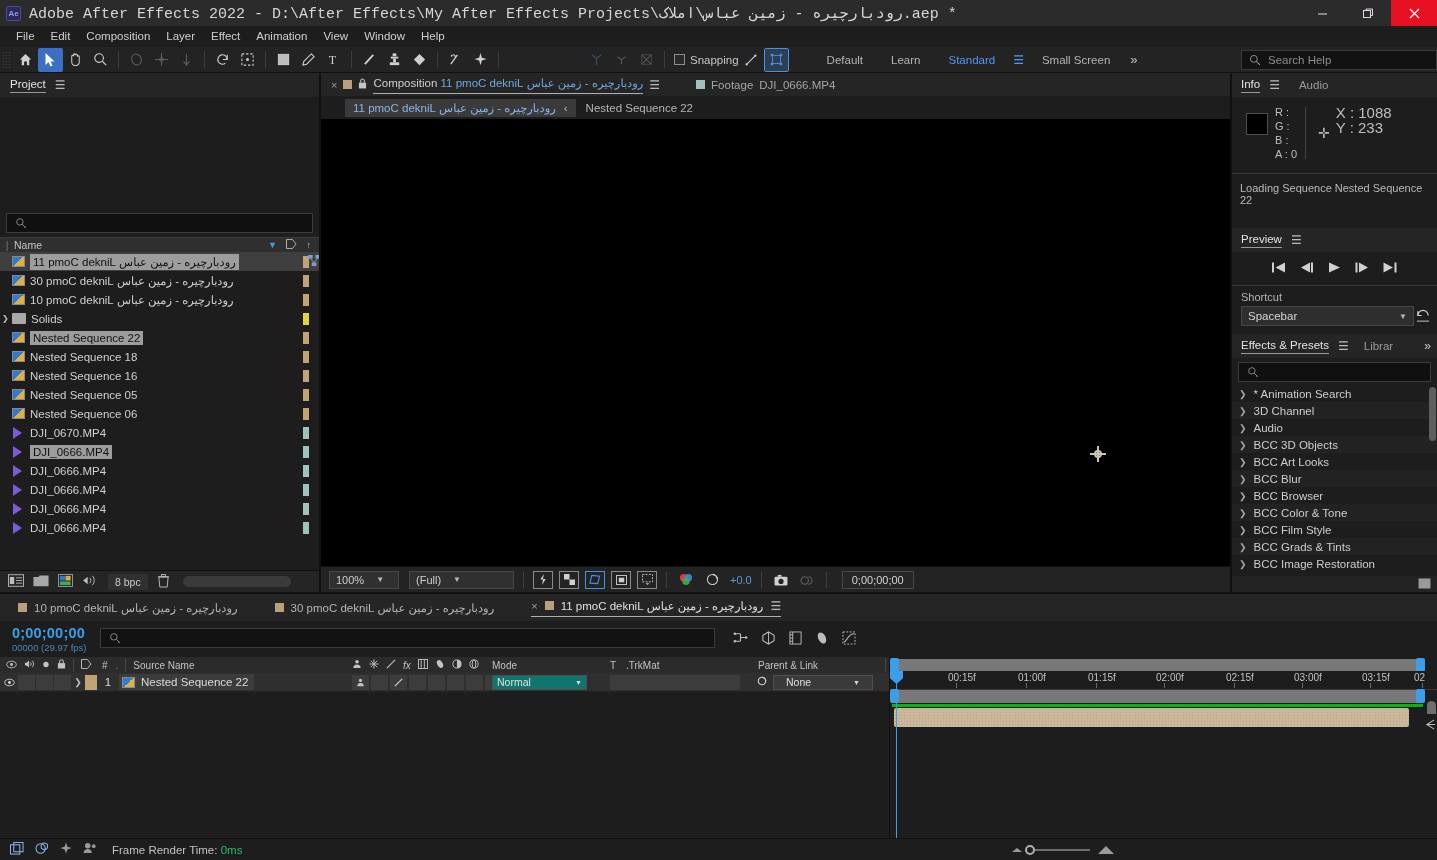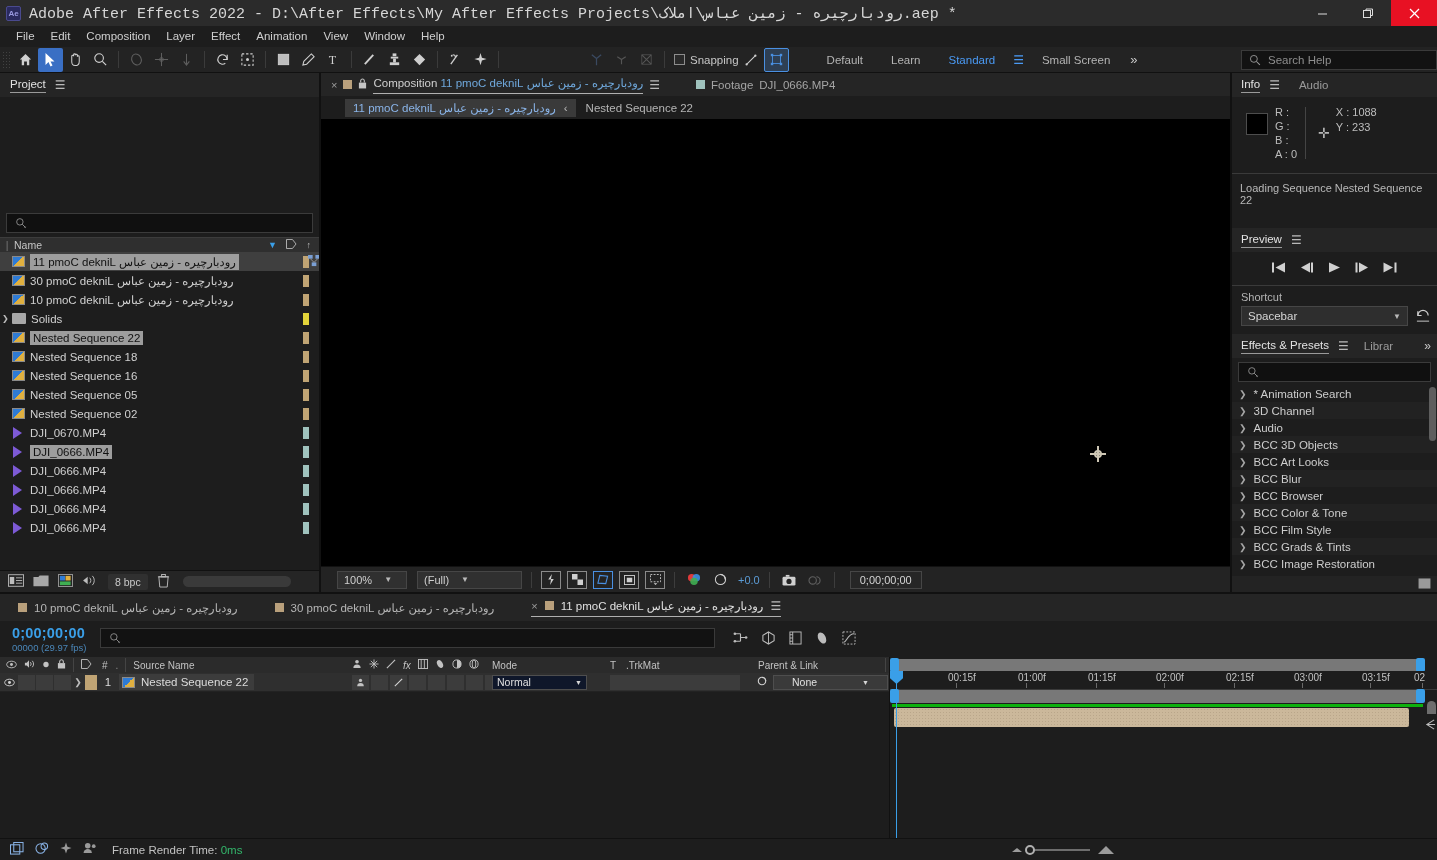--- a/index.html
+++ b/index.html
@@ -106,41 +106,41 @@
   .comp-breadcrumb { height: 23px; background: #1d1d1d; display: flex; align-items: center; padding-left: 24px; gap: 10px; font-size: 11.5px; }
   .bc-chip { background: #3a3a3a; padding: 2px 8px; color: #8ab4e8; display: flex; align-items: center; gap: 8px; }
   .comp-stage { flex: 1 1 auto; background: #000; position: relative; margin: 0 0 0 0; }
   .anchor { position: absolute; width: 16px; height: 16px; }
   .anchor:before, .anchor:after { content:''; position:absolute; background:#cdc6b4; }
   .anchor:before { left:7px; top:0; width:2px; height:16px; }
   .anchor:after { left:0; top:7px; width:16px; height:2px; }
   .anchor-ring { position: absolute; left: 4px; top: 4px; width: 8px; height: 8px; border: 2px solid #cdc6b4; border-radius: 50%; }
   .comp-bottom { height: 26px; background: #232323; display: flex; align-items: center; gap: 6px; padding-left: 8px; border-top: 1px solid #111; }
   .cbsel { background: #303030; border: 1px solid #464646; height: 18px; display: flex; align-items: center;
-     padding: 0 6px; gap: 12px; font-size: 11px; color: #cfcfcf; margin-left: 8px; }
+     padding: 0 6px; gap: 12px; font-size: 11px; color: #cfcfcf; }
   .cb-ico { width: 20px; height: 18px; display: flex; align-items: center; justify-content: center; color: #bdbdbd; font-size: 11px; }
   .cb-ico.bd { border: 1px solid #8a8a8a; }
   .cb-ico.blue { border: 1px solid #4a90e2; color: #4a90e2; }
   .tcbox { border: 1px solid #464646; background: #262626; padding: 2px 9px; font-size: 11px; color: #d4d4d4; margin-left: 6px; }
   .vsep { width: 1px; height: 16px; background: #3d3d3d; margin: 0 3px; }
 
   
   .right-col { width: 205px; flex: 0 0 205px; background: #1d1d1d; display: flex; flex-direction: column; }
   .rp-tabbar { height: 24px; background: #252525; display: flex; align-items: center; gap: 9px; padding-left: 9px; }
   .info-body { padding: 8px 10px 6px 10px; display: flex; gap: 0; }
   .swatch-blk { width: 22px; height: 22px; background: #000; border: 1px solid #4d4d4d; margin: 8px 7px 0 4px; }
   .rgba { font-size: 11px; color: #bdbdbd; line-height: 14px; }
   .xy-sep { width: 1px; background: #444; margin: 2px 12px 2px 8px; }
-  .xy { font-size: 11px; color: #bdbdbd; line-height: 15px; }
+  .xy { font-size: 15px; color: #bdbdbd; line-height: 15px; }
   .plus-ico { color: #b6b6b6; font-size: 14px; margin-right: 6px; align-self: center; }
   .loading-line { border-top: 1px solid #3a3a3a; padding: 8px 8px 0 8px; font-size: 11px; color: #b9b9b9; }
   .preview-body { padding: 7px 0 0 0; }
   .transport { display: flex; justify-content: center; gap: 14px; color: #d0d0d0; font-size: 12px; padding: 3px 0 9px 0; }
   .shortcut-lbl { padding: 5px 0 3px 9px; border-top: 1px solid #3a3a3a; font-size: 11px; color: #b4b4b4; }
-  .sc-row { display: flex; align-items: center; gap: 7px; padding: 0 6px 8px 9px; }
+  .sc-row { display: flex; align-items: center; gap: 1px; padding: 0 6px 8px 9px; }
   .sc-sel { flex: 1 1 auto; height: 20px; background: #2e2e2e; border: 1px solid #464646;
      display: flex; align-items: center; justify-content: space-between; padding: 0 6px; font-size: 11.5px; color: #d6d6d6; }
   .fx-search { margin: 4px 6px 3px 6px; height: 20px; background: #101010; border: 1px solid #3b3b3b;
      display: flex; align-items: center; padding-left: 8px; color: #777; }
   .fx-list { flex: 1 1 auto; overflow: hidden; position: relative; }
   .fx-row { height: 17px; display: flex; align-items: center; padding-left: 7px; gap: 7px; font-size: 11.5px; color: #cdcdcd; }
   .fx-row:nth-child(odd) { background: #222222; }
   .fx-row:nth-child(even) { background: #1d1d1d; }
   .fx-tw { color: #a5a5a5; font-size: 9px; }
   .fx-scroll { position: absolute; right: 1px; top: 2px; width: 7px; height: 54px; background: #5e5e5e; border-radius: 4px; }
@@ -156,24 +156,24 @@
   .tc-big { color: #3a9fe8; font-size: 14.5px; font-weight: bold; letter-spacing: .2px; }
   .tc-sub { color: #4a86b8; font-size: 9.5px; margin-top: 1px; }
   .tl-search { flex: 1 1 auto; max-width: 615px; margin: 7px 0 0 4px; height: 20px; background: #121212;
      border: 1px solid #3a3a3a; display: flex; align-items: center; padding-left: 8px; color: #777; }
   .tl-icons { display: flex; align-items: center; gap: 13px; padding: 0 10px 0 18px; color: #bcbcbc; font-size: 13px; }
   .tl-body { flex: 1 1 auto; display: flex; min-height: 0; }
   .tl-left { width: 890px; flex: 0 0 890px; display: flex; flex-direction: column; border-right: 1px solid #111; }
   .lay-hdr { height: 16px; background: #2b2b2b; display: flex; align-items: center; font-size: 10px; color: #c2c2c2; }
   .lay-row { height: 19px; background: #2f2f2f; display: flex; align-items: center; font-size: 11.5px; color: #dcdcdc; border-bottom: 1px solid #222; }
   .lay-rest { flex: 1 1 auto; background: #1d1d1d; }
-  .mode-sel { width: 95px; height: 15px; background: #0f172a; border: 1px solid #4e4e4e; display:flex;
+  .mode-sel { width: 95px; height: 15px; background: #0f766e; border: 1px solid #4e4e4e; display:flex;
      align-items:center; justify-content: space-between; padding: 0 4px; font-size: 10.5px; color: #e0e0e0; }
-  .pl-sel { width: 115px; height: 15px; background: #3a3a3a; border: 1px solid #4e4e4e; display:flex;
-     align-items:center; justify-content: space-between; padding: 0 18px; font-size: 10.5px; color: #e0e0e0; }
+  .pl-sel { width: 100px; height: 15px; background: #3a3a3a; border: 1px solid #4e4e4e; display:flex;
+     align-items:center; justify-content: space-between; padding: 0 12px; font-size: 10.5px; color: #e0e0e0; }
   .tl-right { flex: 1 1 auto; display: flex; flex-direction: column; position: relative; background: #1d1d1d; min-width: 0; }
   .workarea { height: 12px; background: #787878; margin: 2px 14px 0 2px; position: relative; }
   .wa-cap { position: absolute; top: -1px; width: 9px; height: 14px; background: #3a9fe8; border-radius: 2px; }
   .ruler { height: 19px; background: #1d1d1d; position: relative; border-bottom: 1px solid #3a3a3a; padding-left: 13px; }
   .rtick { position: absolute; top: 1px; font-size: 10px; color: #c2c2c2; }
   .rmark { position: absolute; top: 12px; width: 1px; height: 5px; background: #6a6a6a; }
   .wa-bar2 { height: 13px; background: #787878; margin: 0 14px 0 2px; position: relative; }
   .greenline { height: 3px; background: #0db10d; margin: 1px 14px 0 2px; }
   .layerbar { height: 19px; margin: 1px 14px 0 2px; position: relative; }
   .layerbar-inner { position: absolute; left: 2px; right: 14px; top: 0; bottom: 0; background: #cbb89b; border-radius: 2px;
@@ -474,21 +474,21 @@
           </div>
           <div class="proj-row">
             <span class="twirl"></span>
             <span class="ico-comp"></span>
             <span>Nested Sequence 05</span>
             <span class="disc" style="background: rgb(192, 164, 116);"></span>
           </div>
           <div class="proj-row">
             <span class="twirl"></span>
             <span class="ico-comp"></span>
-            <span>Nested Sequence 02</span>
+            <span>Nested Sequence 06</span>
             <span class="disc" style="background: rgb(192, 164, 116);"></span>
           </div>
           <div class="proj-row">
             <span class="twirl"></span>
             <span class="ico-video"></span>
             <span>DJI_0670.MP4</span>
             <span class="disc" style="background: rgb(159, 194, 189);"></span>
           </div>
           <div class="proj-row">
             <span class="twirl"></span>

